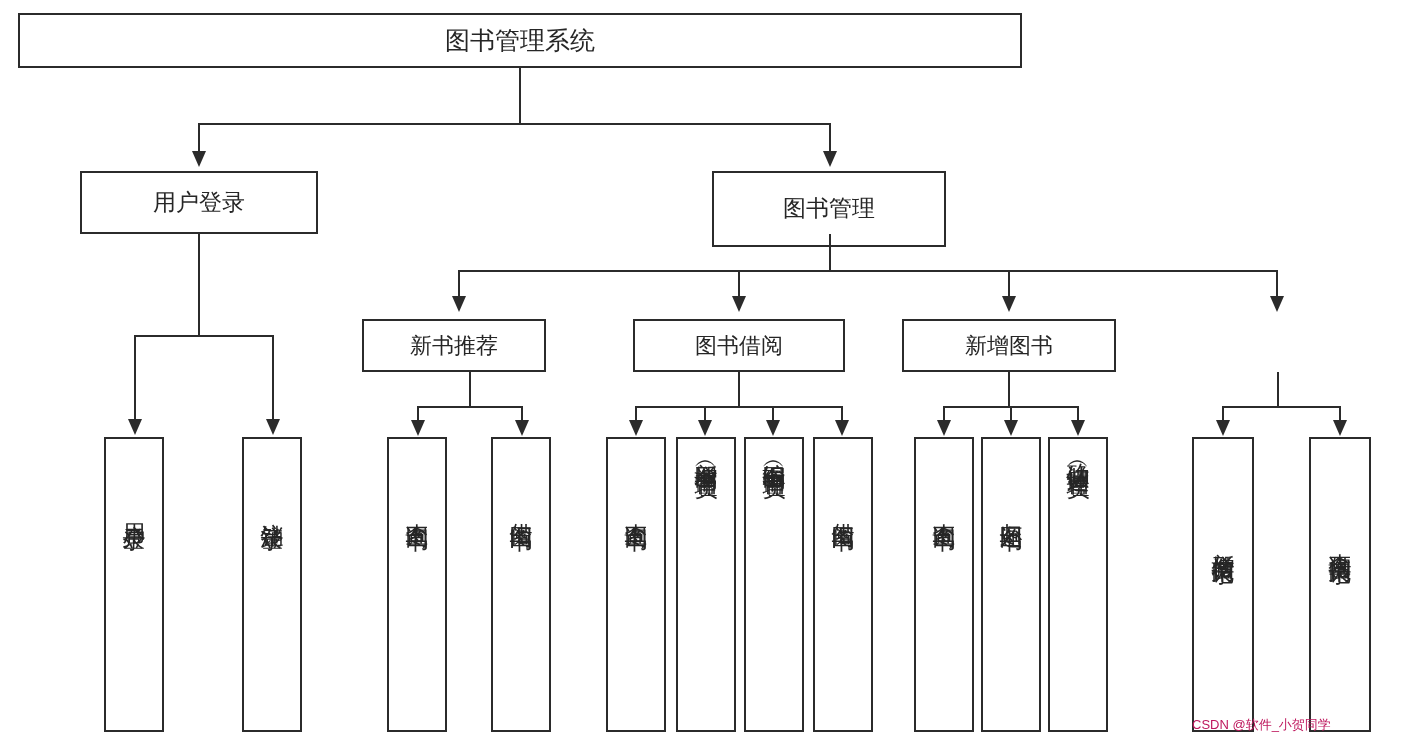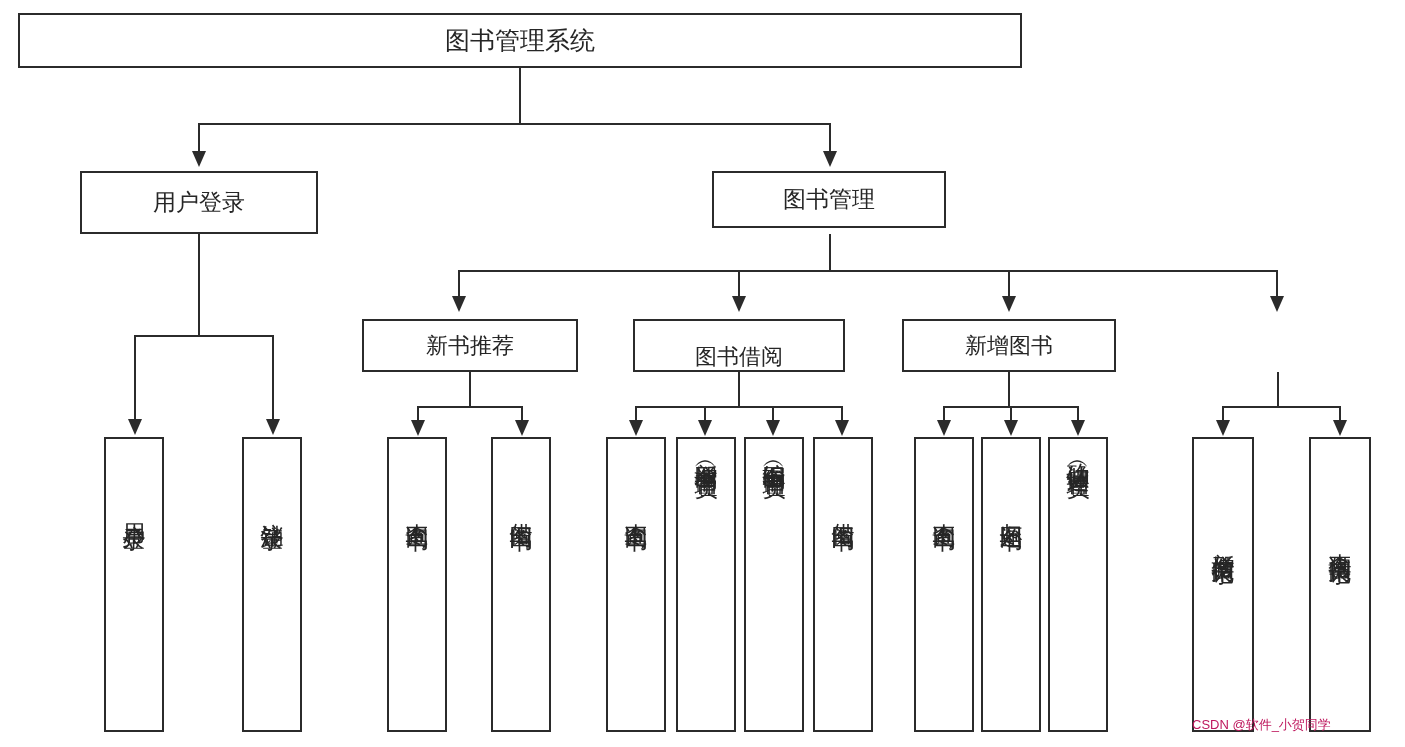--- a/index.html
+++ b/index.html
@@ -101,21 +101,21 @@
   <div class="ln v" style="left:198px; top:123px; width:2px; height:30px;"></div>
   <div class="arrow" style="left:192px; top:151px;"></div>
 
   <div class="ln v" style="left:829px; top:123px; width:2px; height:30px;"></div>
   <div class="arrow" style="left:823px; top:151px;"></div>
 
   <div class="node level1" style="left:80px; top:171px; width:238px; height:63px;">
     <span>用户登录</span>
   </div>
 
-  <div class="node level1" style="left:712px; top:171px; width:234px; height:57px;">
+  <div class="node level1" style="left:712px; top:171px; width:234px; height:76px;">
     <span>图书管理</span>
   </div>
 
   <div class="ln v" style="left:198px; top:234px; width:2px; height:101px;"></div>
   <div class="ln h" style="left:134px; top:335px; width:139px; height:2px;"></div>
   <div class="ln v" style="left:134px; top:335px; width:2px; height:86px;"></div>
   <div class="arrow" style="left:128px; top:419px;"></div>
   <div class="ln v" style="left:272px; top:335px; width:2px; height:86px;"></div>
   <div class="arrow" style="left:266px; top:419px;"></div>
 
@@ -127,24 +127,24 @@
 
   <div class="ln v" style="left:738px; top:270px; width:2px; height:28px;"></div>
   <div class="arrow" style="left:732px; top:296px;"></div>
 
   <div class="ln v" style="left:1008px; top:270px; width:2px; height:28px;"></div>
   <div class="arrow" style="left:1002px; top:296px;"></div>
 
   <div class="ln v" style="left:1276px; top:270px; width:2px; height:28px;"></div>
   <div class="arrow" style="left:1270px; top:296px;"></div>
 
-  <div class="node level2" style="left:362px; top:319px; width:216px; height:53px;">
+  <div class="node level2" style="left:362px; top:319px; width:184px; height:53px;">
     <span>新书推荐</span>
   </div>
-  <div class="node level2" style="left:633px; top:319px; width:212px; height:53px;align-items:flex-end;">
+  <div class="node level2" style="left:633px; top:319px; width:212px; height:53px;">
     <span>图书借阅</span>
   </div>
   <div class="node level2" style="left:902px; top:319px; width:214px; height:53px;">
     <span>新增图书</span>
   </div>
 
   <div class="ln v" style="left:469px; top:372px; width:2px; height:34px;"></div>
   <div class="ln h" style="left:417px; top:406px; width:106px; height:2px;"></div>
   <div class="ln v" style="left:417px; top:406px; width:2px; height:16px;"></div>
   <div class="arrow" style="left:411px; top:420px;"></div>

